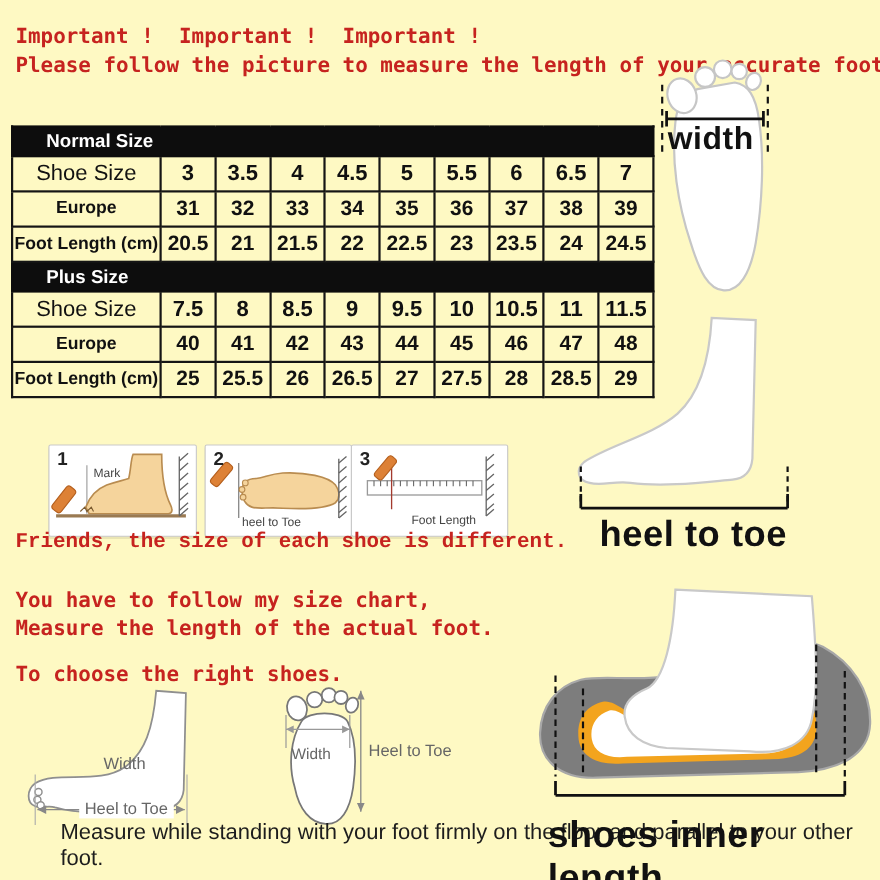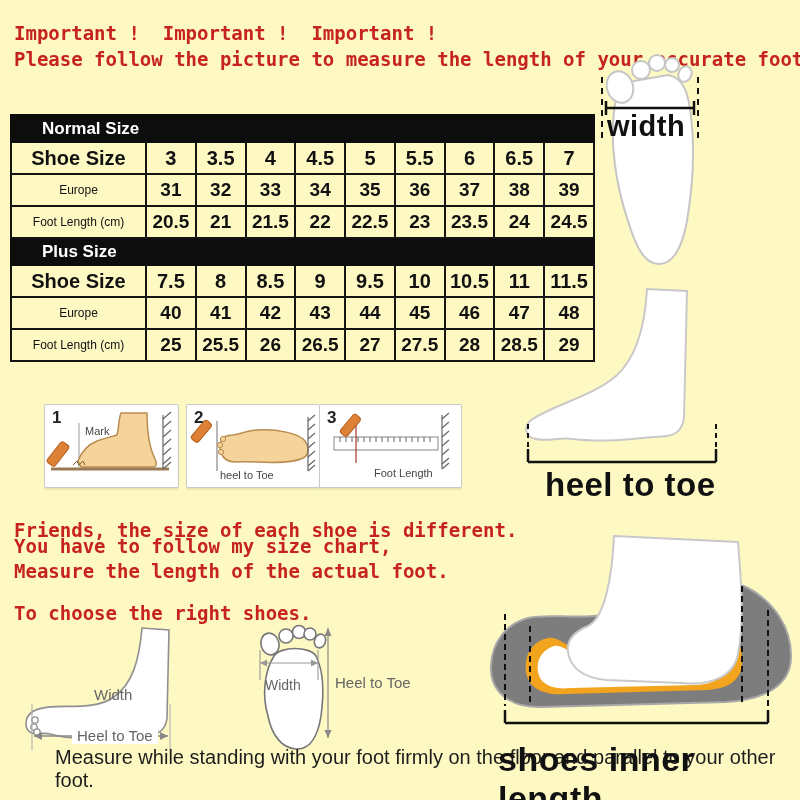--- a/index.html
+++ b/index.html
@@ -8,22 +8,22 @@
   .abs{position:absolute;}
   
   .red{font-family:"DejaVu Sans Mono",monospace;font-weight:bold;color:#c6231f;
        font-size:19px;line-height:26px;white-space:pre;}
   
   #size-table{border-collapse:collapse;table-layout:fixed;width:585px;padding-left:12px;}
   #size-table td{border:2px solid #151515;text-align:center;height:30px;padding:0;
                  font-size:19px;font-weight:600;color:#111;}
   #size-table td.bar{background:#0d0d0d;color:#fff;text-align:left;padding-left:30px;
                      font-size:17px;font-weight:bold;height:25px;border-color:#0d0d0d;}
-  #size-table td.lbl{font-size:12px;font-weight:400;}
-  #size-table tr.big td.lbl{font-size:20px;font-weight:bold;}
+  #size-table td.lbl{font-size:16px;font-weight:700;}
+  #size-table tr.big td.lbl{font-size:20px;font-weight:normal;}
   #size-table tr.big td.num{font-size:20px;}
   
   .biglabel{font-weight:bold;color:#111;letter-spacing:.5px;}
   
   .stepbox{position:absolute;top:404px;height:82px;background:#fff;border:1px solid #c9c9c9;
            border-radius:2px;box-shadow:0 2px 0 rgba(0,0,0,.08);}
   .stepnum{position:absolute;top:3px;left:7px;font-size:17px;font-weight:bold;color:#222;}
   .steplabel{position:absolute;font-size:11px;color:#444;}
   
   .graylabel{color:#666;font-size:15px;}
@@ -205,21 +205,21 @@
       <line x1="36" y1="12" x2="36" y2="58" stroke="#a33a2e" stroke-width="1.2"></line>
       <rect x="26" y="8" width="9" height="24" rx="3" transform="rotate(40 30 20)" fill="#dd8136" stroke="#b45f1d" stroke-width="1"></rect>
       <g stroke="#666" stroke-width="1.2">
         <line x1="122" y1="10" x2="122" y2="64"></line>
         <path d="M122,14 l7,-6 M122,23 l7,-6 M122,32 l7,-6 M122,41 l7,-6 M122,50 l7,-6 M122,59 l7,-6 M122,64 l7,-6" fill="none"></path>
       </g>
     </svg>
     <div class="steplabel" style="left:54px;bottom:8px;">Foot Length</div>
   </div>
 
-  <div class="abs red" style="left:14px;top:517px;">Friends, the size of each shoe is different.</div>
+  <div class="abs red" style="left:14px;top:479px;font-family:Liberation Mono, monospace;">Friends, the size of each shoe is different.</div>
   <div class="abs red" style="left:14px;top:558px;">Measure the length of the actual foot.</div>
   <div class="abs red" style="left:14px;top:533px;">You have to follow my size chart,</div>
   <div class="abs red" style="left:14px;top:576px;margin-top:24px;">To choose the right shoes.</div>
 
   <svg class="abs" style="left:22px;top:620px;" width="175" height="135" viewBox="0 0 175 135">
     <path d="M10,92 C2,98 2,110 10,113 C16,115 22,112 28,114
              C54,122 96,117 124,116 C138,115 144,108 145,98 L147,10 L120,8
              C117,42 110,64 92,77 C68,94 30,80 10,92 Z" fill="#fff" stroke="#8f8f8f" stroke-width="1.6"></path>
     <circle cx="13" cy="100" r="3.2" fill="#fff" stroke="#8f8f8f" stroke-width="1.3"></circle>
     <circle cx="12" cy="107" r="3.2" fill="#fff" stroke="#8f8f8f" stroke-width="1.3"></circle>

